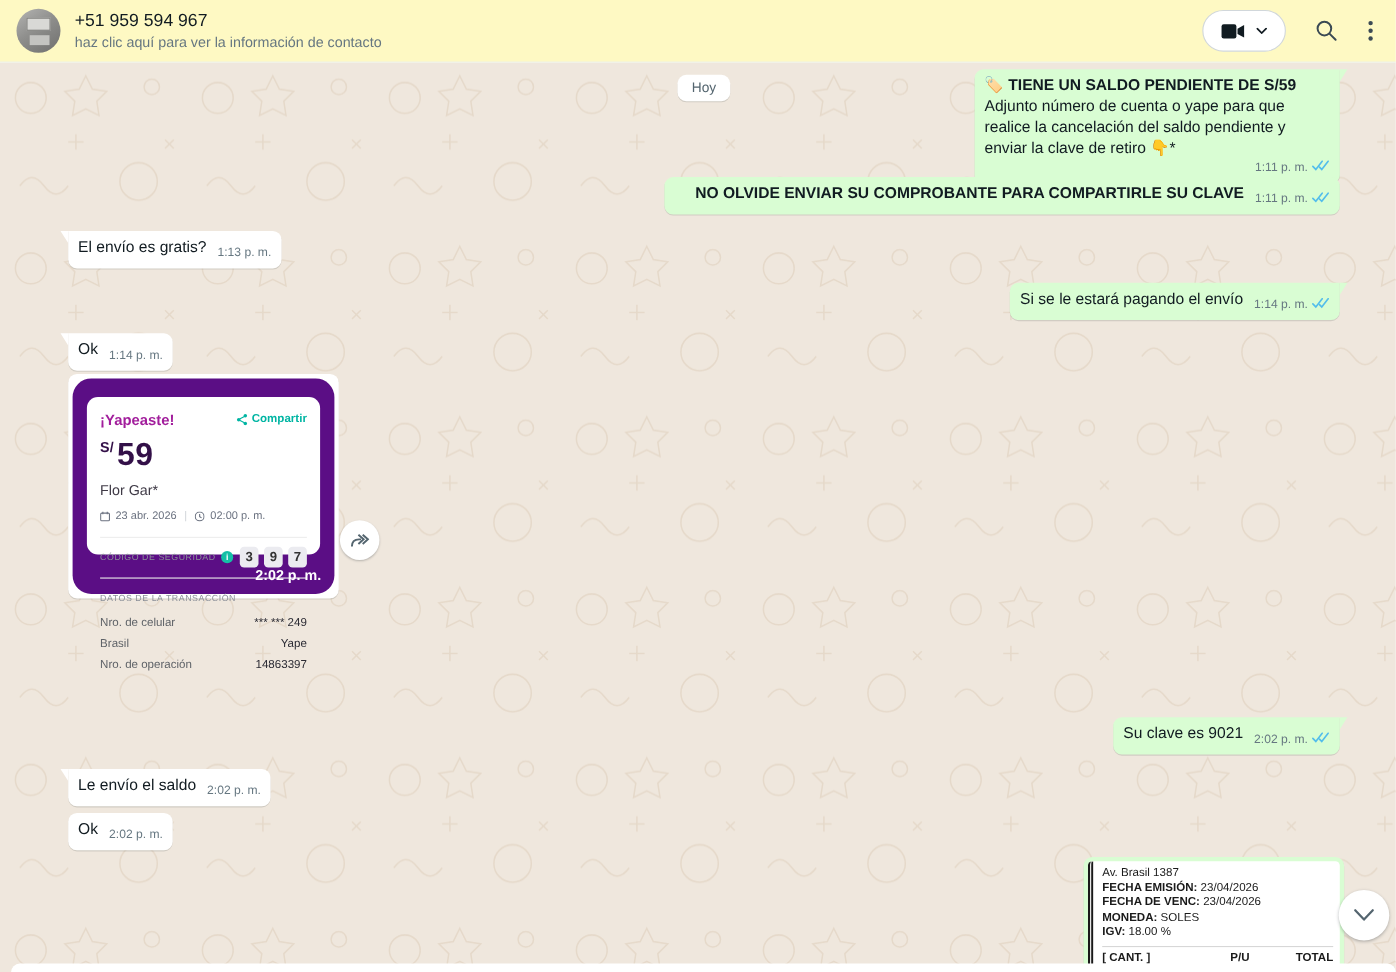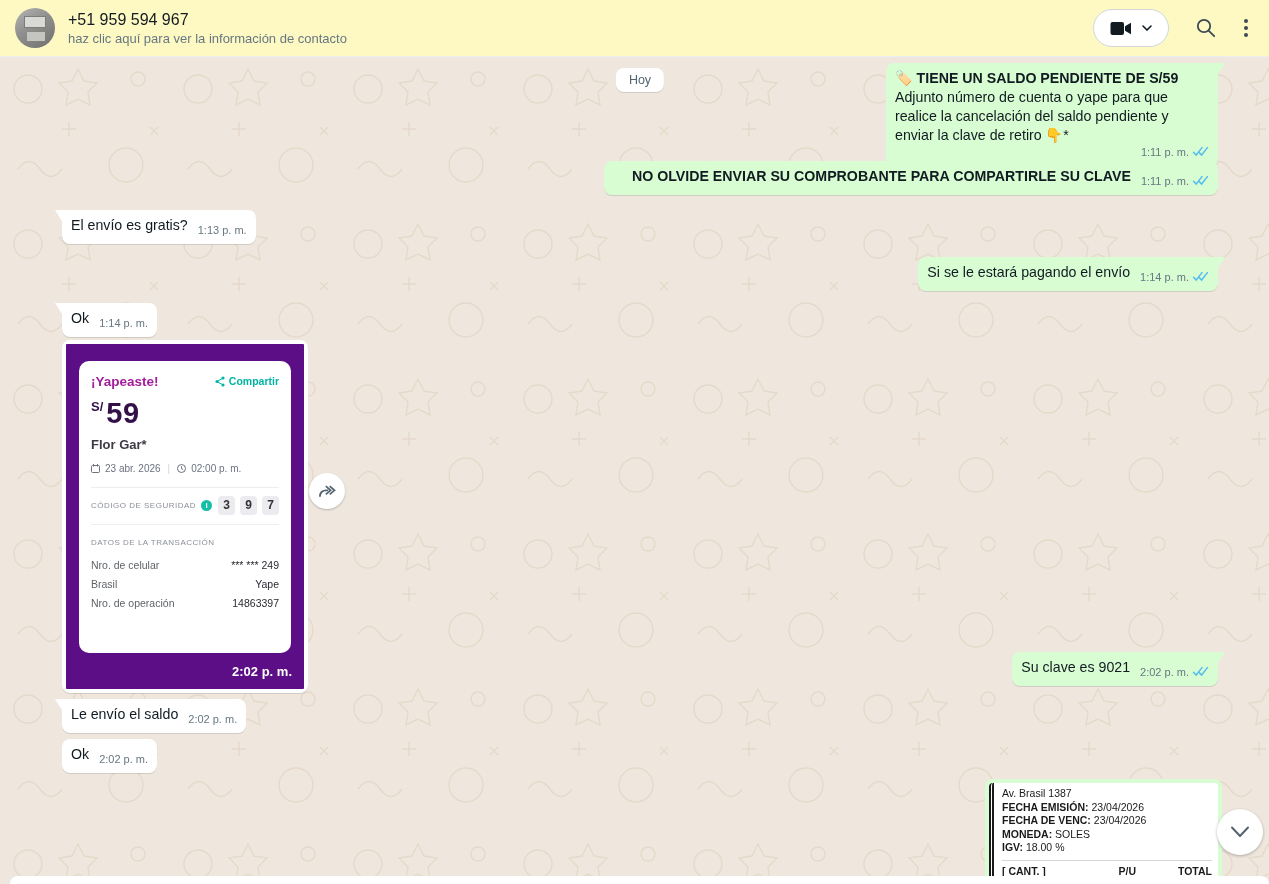--- a/index.html
+++ b/index.html
@@ -44,30 +44,30 @@
   .bblock b { display:block; }
   .meta { font-size:11px; color:#667781; white-space:nowrap; }
   .meta.inline { display:inline-block; margin-left:10px; position:relative; top:4px; }
   .meta.abs { position:absolute; right:9px; bottom:5px; }
   .ticks { vertical-align:-1px; margin-left:3px; }
 
   
   .card { padding:4px; width:246px; }
   .fwd-row { display:flex; align-items:center; gap:6px; color:#8696a0; font-size:13px; font-style:italic;
              padding:5px 6px 6px 4px; }
-  .receipt { position:relative; width:238px; height:345px; background:#5b0e85; border-radius:1px; cursor:pointer; }
+  .receipt { position:relative; width:238px; height:196px; background:#5b0e85; border-radius:17px; cursor:pointer; }
   .r-card { position:absolute; left:13px; right:13px; top:17px; bottom:36px; background:#fff; border-radius:10px;
             padding:11px 12px; font-family:"Liberation Sans","DejaVu Sans",sans-serif; }
   .r-head { display:flex; justify-content:space-between; align-items:center; }
   .r-title { color:#a21e9c; font-weight:bold; font-size:13.5px; }
   .r-share { color:#00b5a3; font-weight:bold; font-size:10.5px; display:flex; align-items:center; gap:4px; }
   .r-amount { margin-top:6px; color:#331048; }
   .r-cur { font-size:13px; font-weight:bold; vertical-align:12px; }
   .r-amt { font-size:29px; font-weight:bold; margin-left:3px; letter-spacing:.5px; }
-  .r-payee { font-weight:bold; color:#3f3a46; font-size:13px; margin-top:7px; }
+  .r-payee { font-weight:normal; color:#3f3a46; font-size:13px; margin-top:7px; }
   .r-date { margin-top:5px; color:#6b7280; font-size:10px; display:flex; align-items:center; gap:5px; }
   .r-date .sep { color:#cfd3d8; margin:0 2px; }
   .r-hr { border:none; border-top:1px solid #ededed; margin:9px 0 8px 0; }
   .r-label { color:#8a8f98; font-size:8px; letter-spacing:.5px; font-weight:normal; }
   .r-code { display:flex; justify-content:space-between; align-items:center; }
   .code-left { display:flex; align-items:center; gap:5px; }
   .info-dot { width:11px; height:11px; border-radius:50%; background:#15bfa6; color:#fff; font-size:8px;
               display:inline-flex; align-items:center; justify-content:center; font-weight:bold; font-style:normal; }
   .digits { display:flex; gap:5px; }
   .digits span { width:17px; height:19px; background:#ebebf0; border-radius:4px; font-size:12px; font-weight:bold;

